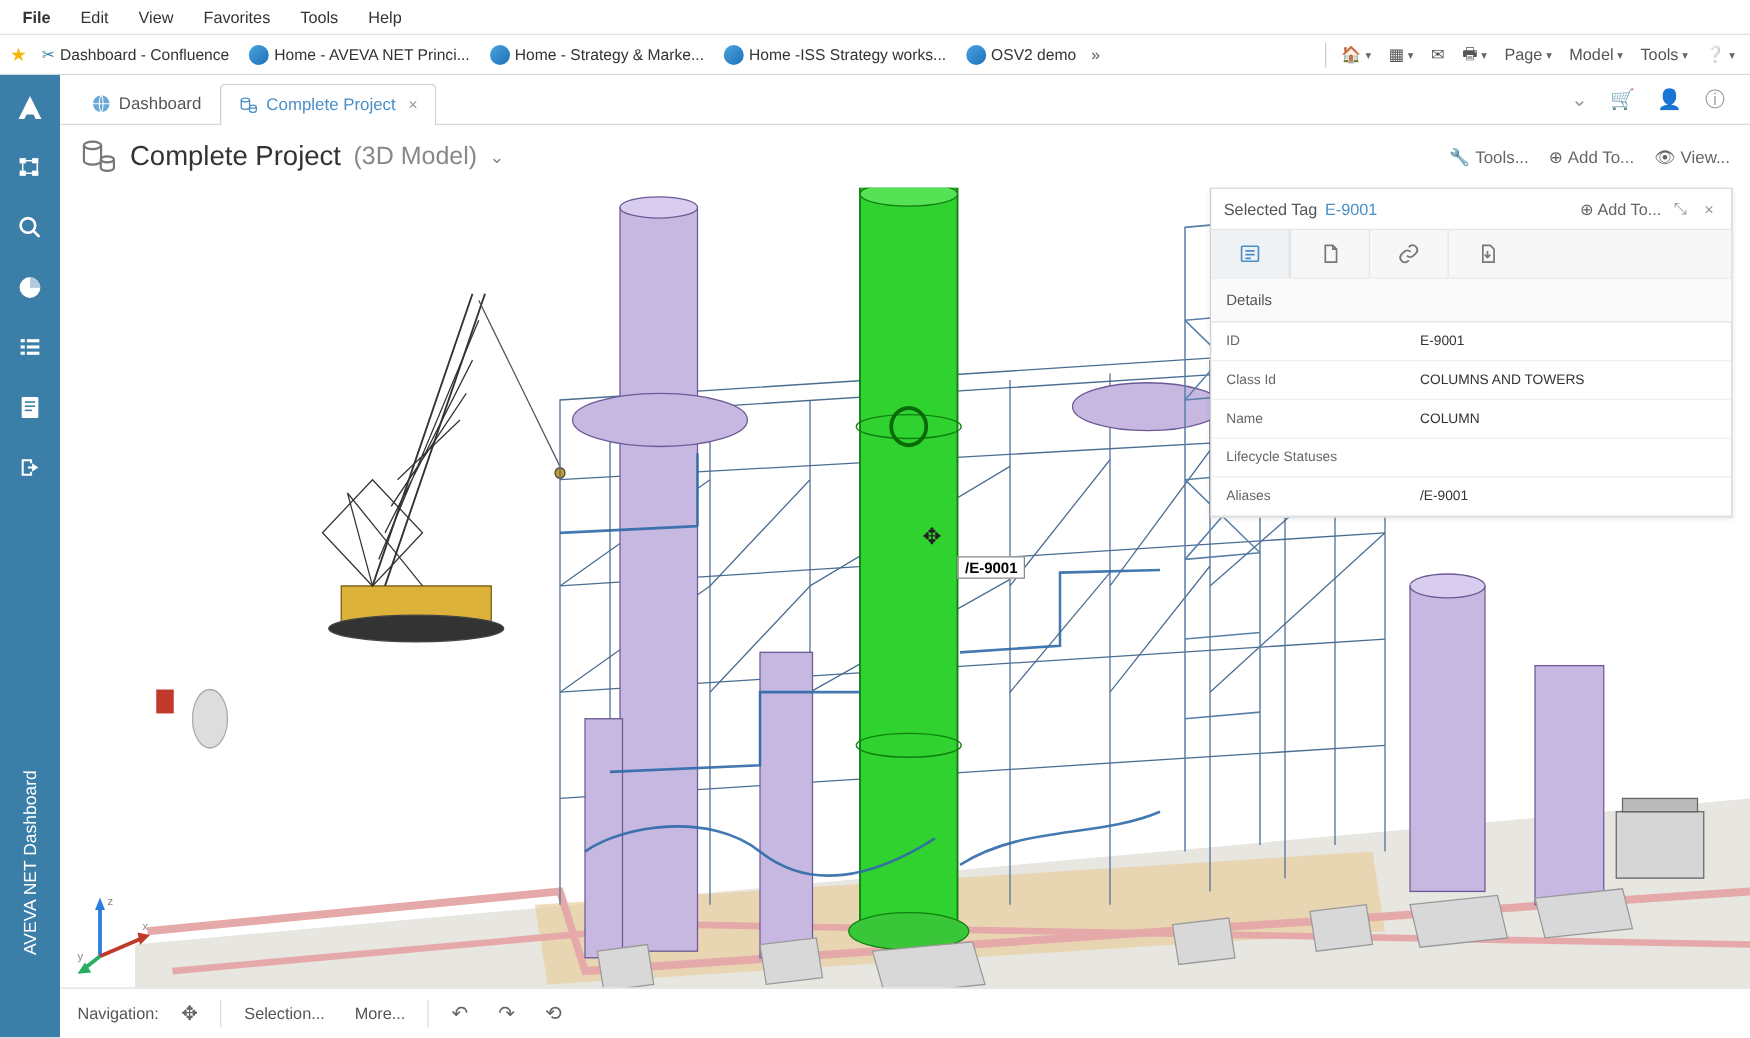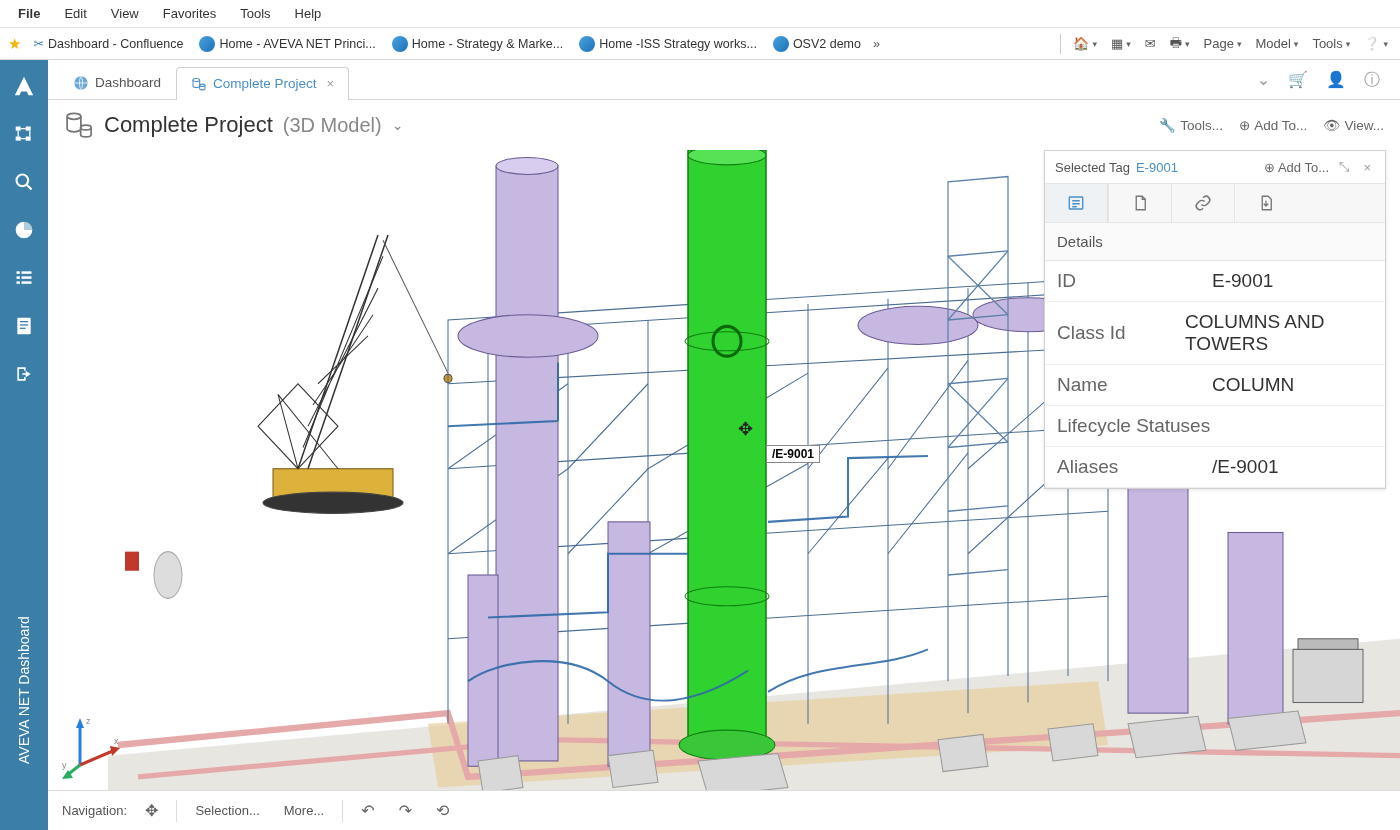--- a/index.html
+++ b/index.html
@@ -57,33 +57,33 @@
 .viewport svg.scene { position: absolute; top: 0; left: 0; width: 100%; height: 100%; }
 
 
 .scene-label { position: absolute; left: 718px; top: 295px; background: #fff; border: 1px solid #888; padding: 1px 5px; font-size: 12px; font-weight: 600; }
 .move-cursor { position: absolute; left: 690px; top: 268px; font-size: 18px; color: #222; }
 
 
 .gizmo { position: absolute; left: 12px; bottom: 50px; width: 70px; height: 70px; }
 
 
-.details-panel { position: absolute; right: 14px; top: 0; width: 342px; background: #fff; border: 1px solid #d0d0d0; box-shadow: 0 1px 4px rgba(0,0,0,0.1); font-size: 13px; }
+.details-panel { position: absolute; right: 14px; top: 0; width: 418px; background: #fff; border: 1px solid #d0d0d0; box-shadow: 0 1px 4px rgba(0,0,0,0.1); font-size: 13px; }
 .details-panel .dp-head { display: flex; align-items: center; padding: 8px 10px; gap: 6px; border-bottom: 1px solid #e5e5e5; }
 .details-panel .dp-head .lbl { color: #555; }
 .details-panel .dp-head .val { color: #4a8fc7; }
 .details-panel .dp-head .spacer { flex: 1; }
 .details-panel .dp-head .act { color: #666; cursor: pointer; display: flex; align-items: center; gap: 3px; }
 .details-panel .dp-head .icon-btn { color: #999; cursor: pointer; padding: 0 4px; }
 .details-panel .dp-tabs { display: flex; border-bottom: 1px solid #e5e5e5; background: #f7f7f7; }
 .details-panel .dp-tab { flex: 0 0 auto; padding: 10px 22px; cursor: pointer; color: #666; display: flex; align-items: center; justify-content: center; }
 .details-panel .dp-tab.active { background: #eef2f5; border-right: 1px solid #e0e0e0; }
 .details-panel .dp-tab + .dp-tab { border-left: 1px solid #e5e5e5; }
-.details-panel .dp-section { padding: 10px 12px; font-size: 15px; color: #555; border-bottom: 1px solid #e5e5e5; background: #fafafa; }
-.details-panel .dp-row { display: flex; padding: 9px 12px; border-bottom: 1px solid #eee; font-size: 19px; align-items: center; }
+.details-panel .dp-section { padding: 10px 12px; font-size: 12px; color: #555; border-bottom: 1px solid #e5e5e5; background: #fafafa; }
+.details-panel .dp-row { display: flex; padding: 9px 12px; border-bottom: 1px solid #eee; font-size: 11px; align-items: center; }
 .details-panel .dp-row .k { width: 155px; color: #666; }
 .details-panel .dp-row .v { color: #333; }
 
 
 .bottom-bar { position: absolute; bottom: 0; left: 0; right: 0; height: 40px; background: #fff; border-top: 1px solid #ddd; display: flex; align-items: center; padding: 0 14px; gap: 12px; font-size: 13px; color: #555; text-align: center; }
 .bottom-bar .bbtn { display: flex; align-items: center; gap: 4px; cursor: pointer; padding: 4px 6px; }
 .bottom-bar .divider { width: 1px; height: 22px; background: #ddd; }
 .bottom-bar .icon16 { font-size: 16px; color: #666; }
 
 svg { display: block; }

